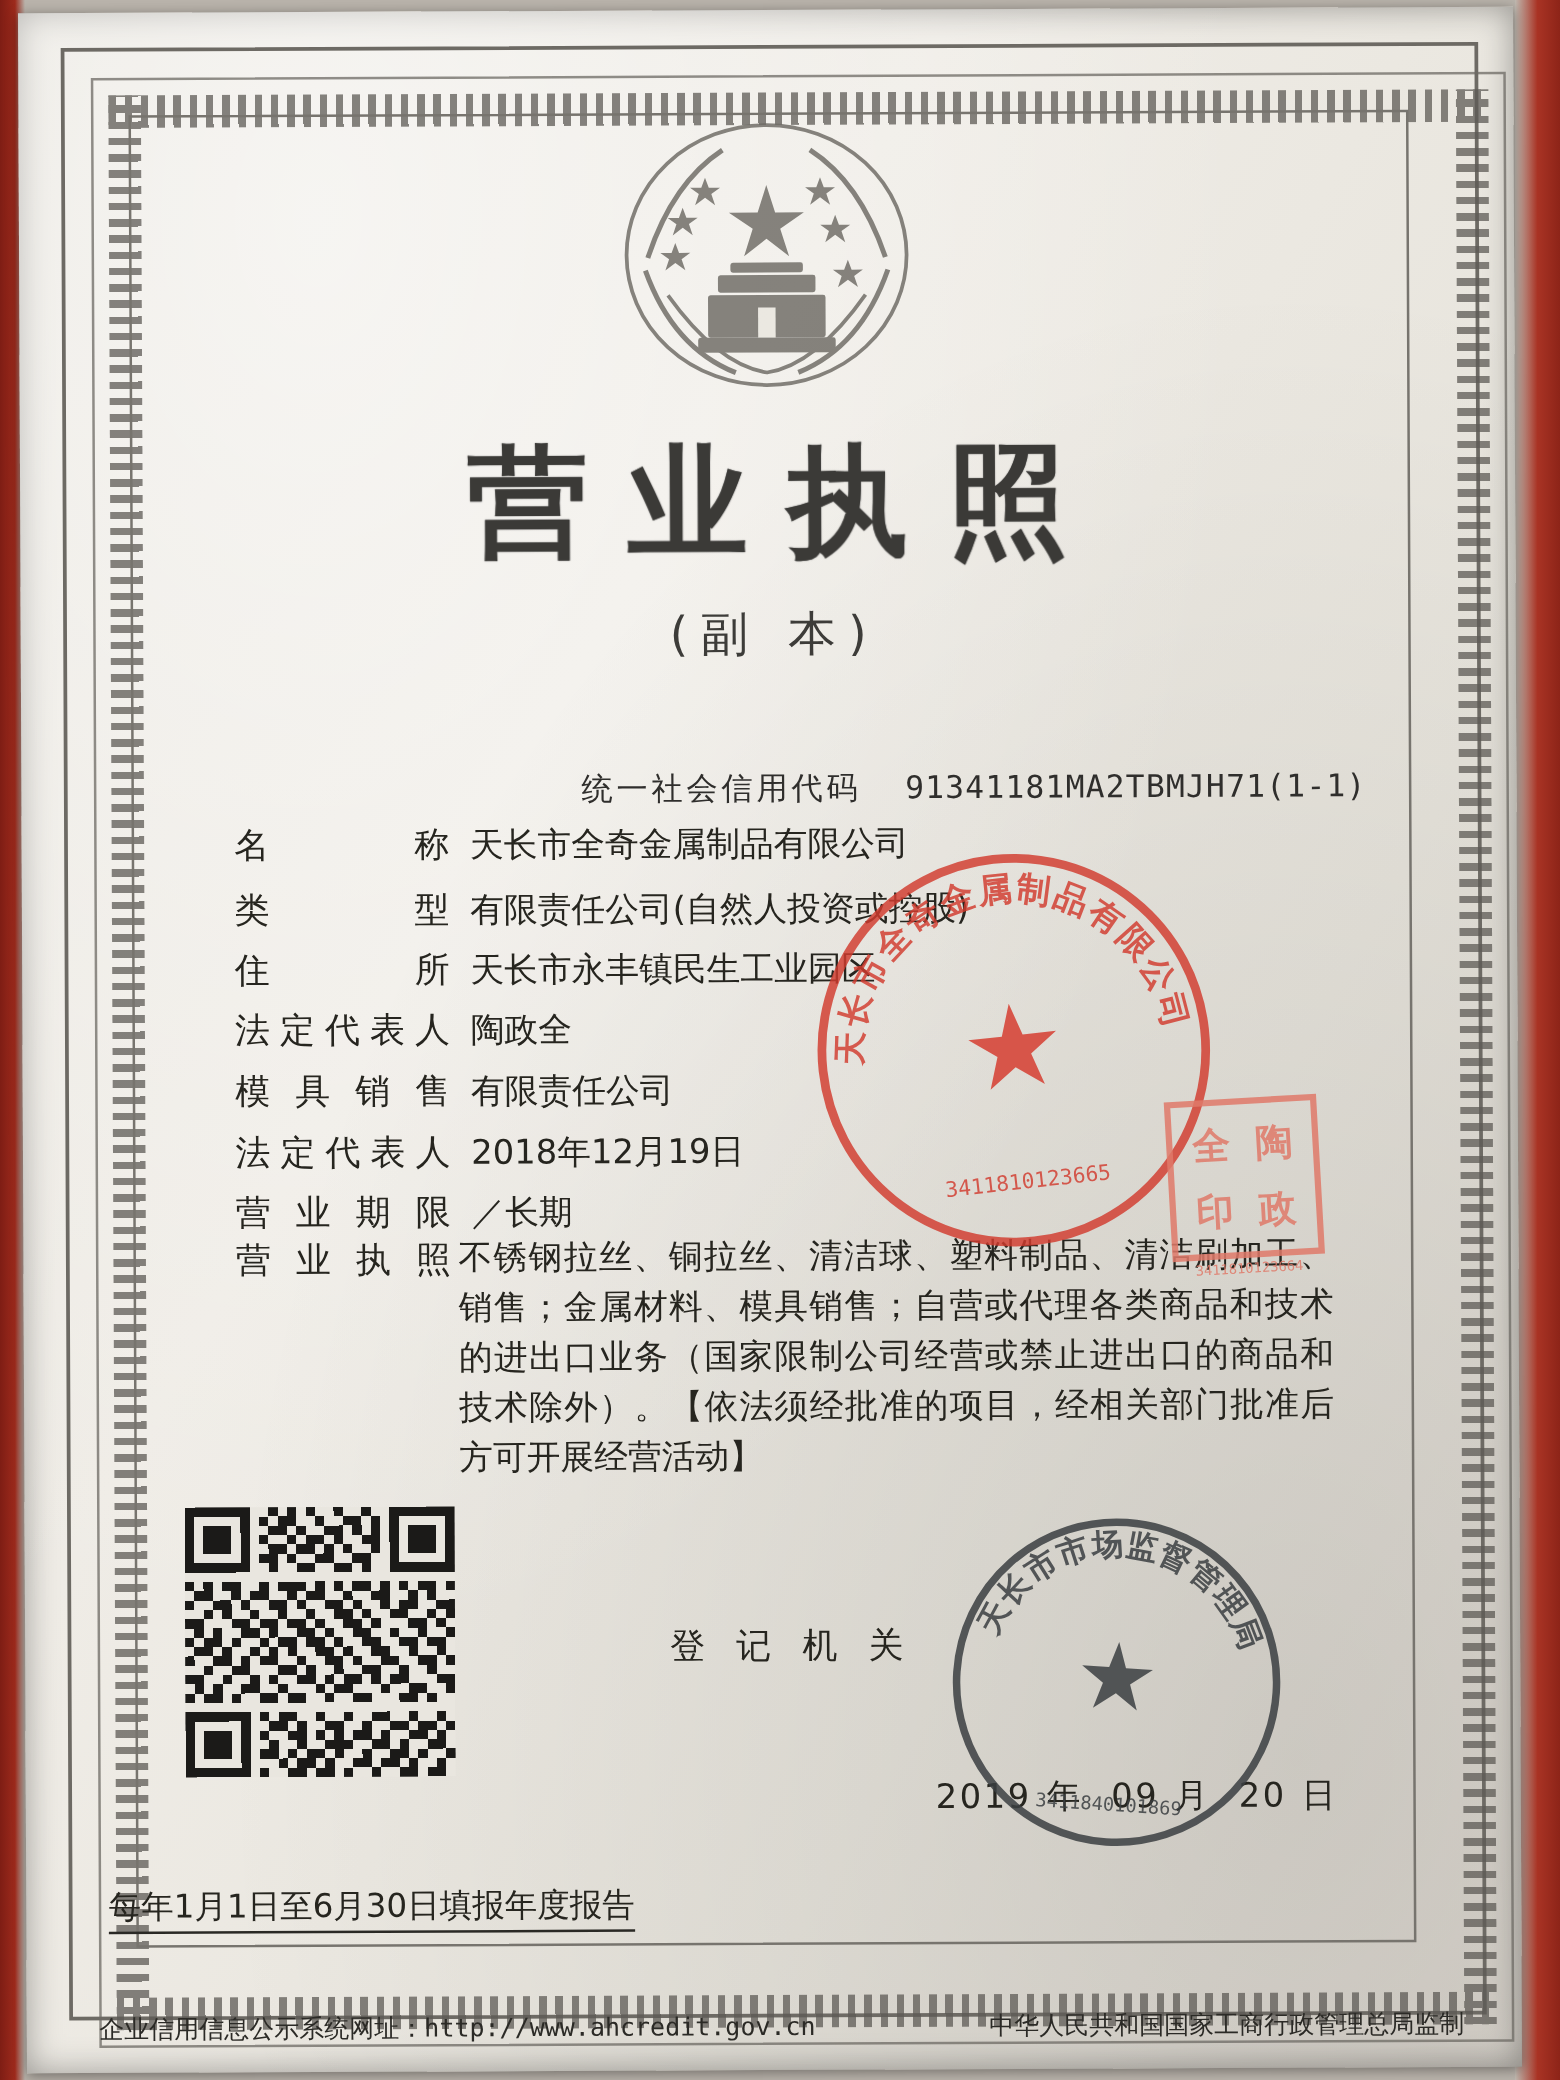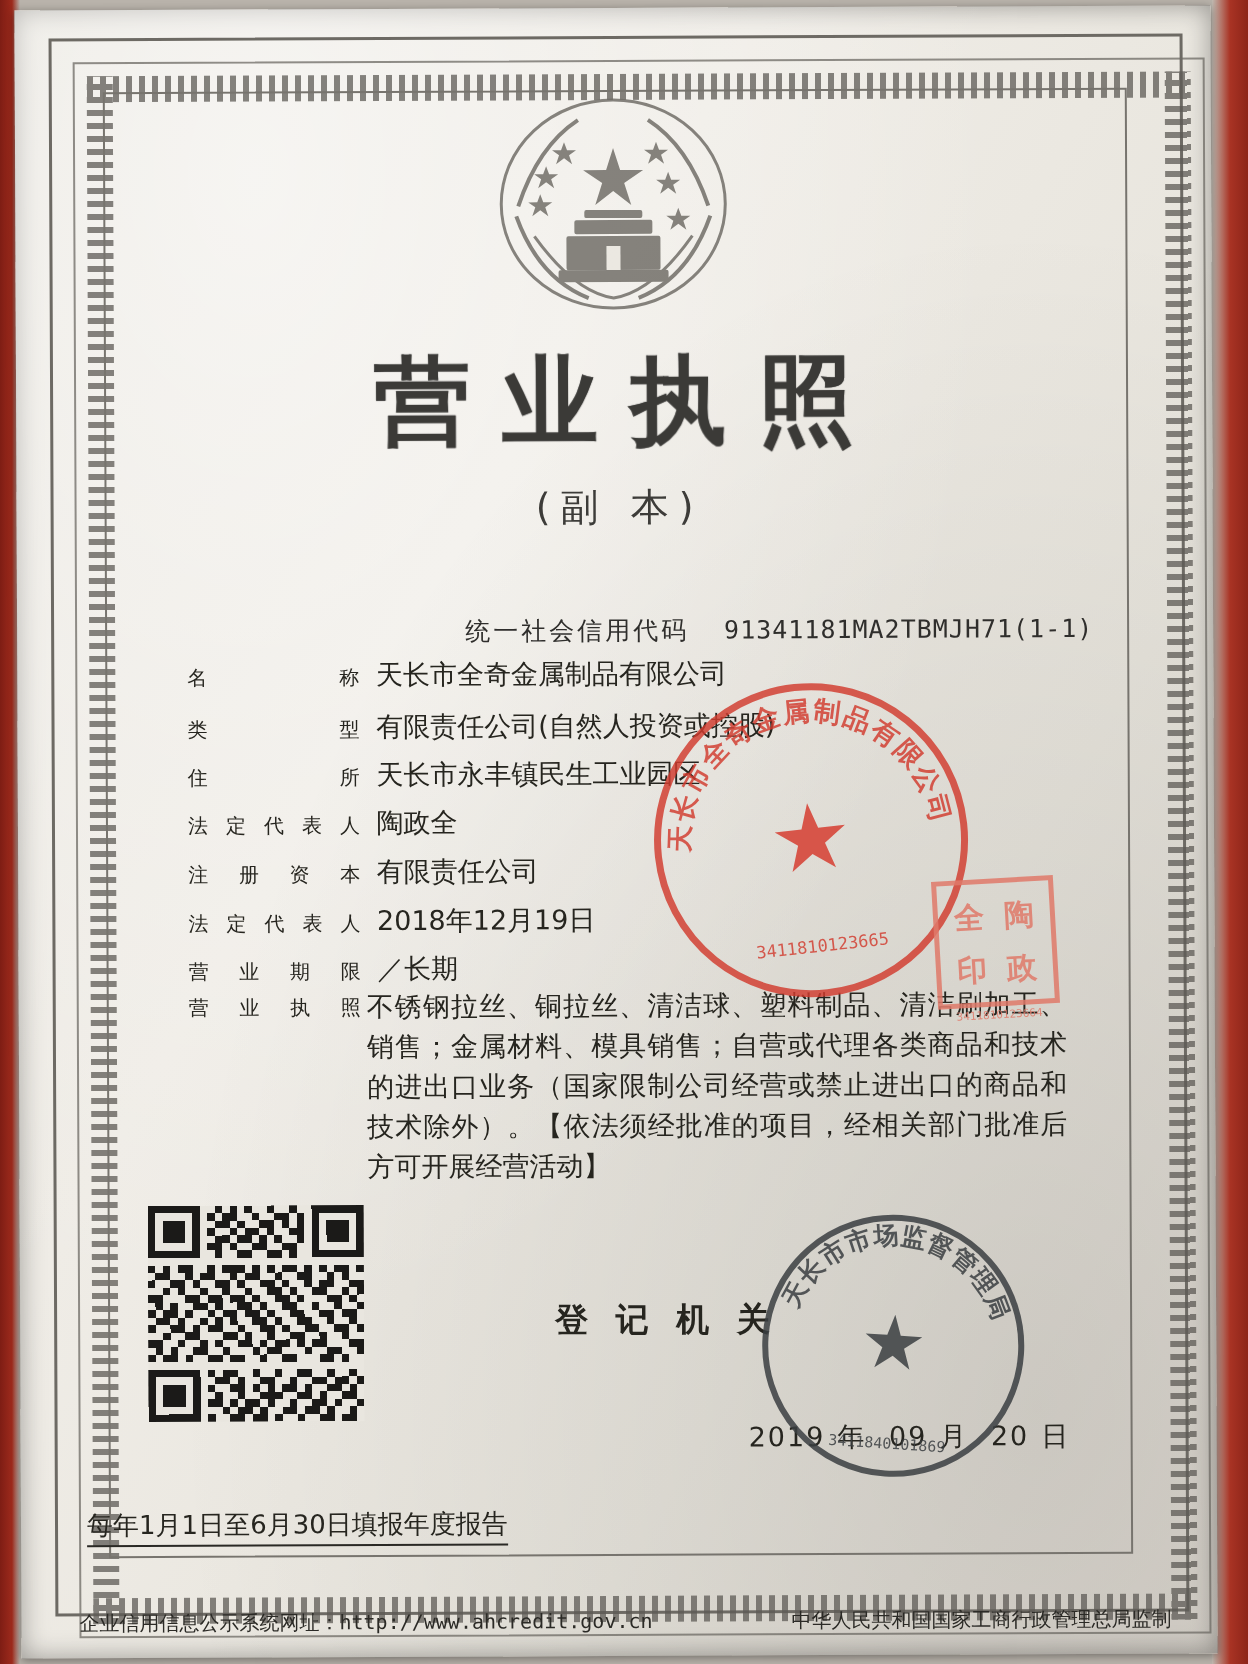--- a/index.html
+++ b/index.html
@@ -72,35 +72,35 @@
     white-space:nowrap;
   }
   #code-line .lbl{letter-spacing:3px;text-align:right;}
   #code-line .val{margin-left:26px;font-family:"DejaVu Sans Mono","Liberation Mono",monospace;font-size:25px;}
 
   
   .row{position:absolute;left:170px;width:880px;font-size:27px;color:#26251f;}
   .row .lbl{
     display:inline-block;width:172px;
     text-align:justify;text-align-last:justify;
-    font-size:20px;letter-spacing:0;
+    font-size:28px;letter-spacing:0;
   }
   .row .val{display:inline-block;margin-left:8px;font-size:27px;}
   .mono{font-family:"DejaVu Sans Mono","Liberation Mono",monospace;}
 
   #scope-val{
     position:absolute;left:348px;top:978px;width:700px;
     font-size:27px;line-height:40px;color:#26251f;text-align:justify;
   }
 
   
   #qr{position:absolute;left:128px;top:1196px;width:216px;height:216px;}
 
   
-  #reg-label{position:absolute;left:535px;top:1290px;font-size:33px;letter-spacing:8px;color:#26251f;font-weight:bold;}
+  #reg-label{position:absolute;left:516px;top:1290px;font-size:28px;letter-spacing:8px;color:#26251f;}
   #date-line{position:absolute;left:722px;top:1412px;font-size:27px;color:#26251f;letter-spacing:2px;}
   #date-line span{margin:0 6px;text-align:right;}
 
   
   #seal-company{
     position:absolute;left:636px;top:676px;width:300px;height:300px;
     border:7px solid #d23b2e;border-radius:50%;
     color:#d23b2e;opacity:.82;transform:rotate(-6deg);
   }
   #seal-company .star{position:absolute;left:50%;top:50%;transform:translate(-50%,-52%);font-size:92px;line-height:1;color:#d6382b;}
@@ -196,21 +196,21 @@
   </div>
   <div class="row" style="top:748px">
     <span class="lbl">住所</span>
     <span class="val">天长市永丰镇民生工业园区</span>
   </div>
   <div class="row" style="top:796px">
     <span class="lbl">法定代表人</span>
     <span class="val">陶政全</span>
   </div>
   <div class="row" style="top:845px">
-    <span class="lbl">注册资本</span>
+    <span class="lbl">模具销售</span>
     <span class="val">有限责任公司</span>
   </div>
   <div class="row" style="top:894px">
     <span class="lbl">法定代表人</span>
     <span class="val">2018年12月19日</span>
   </div>
   <div class="row" style="top:942px">
     <span class="lbl">营业期限</span>
     <span class="val">／长期</span>
   </div>

